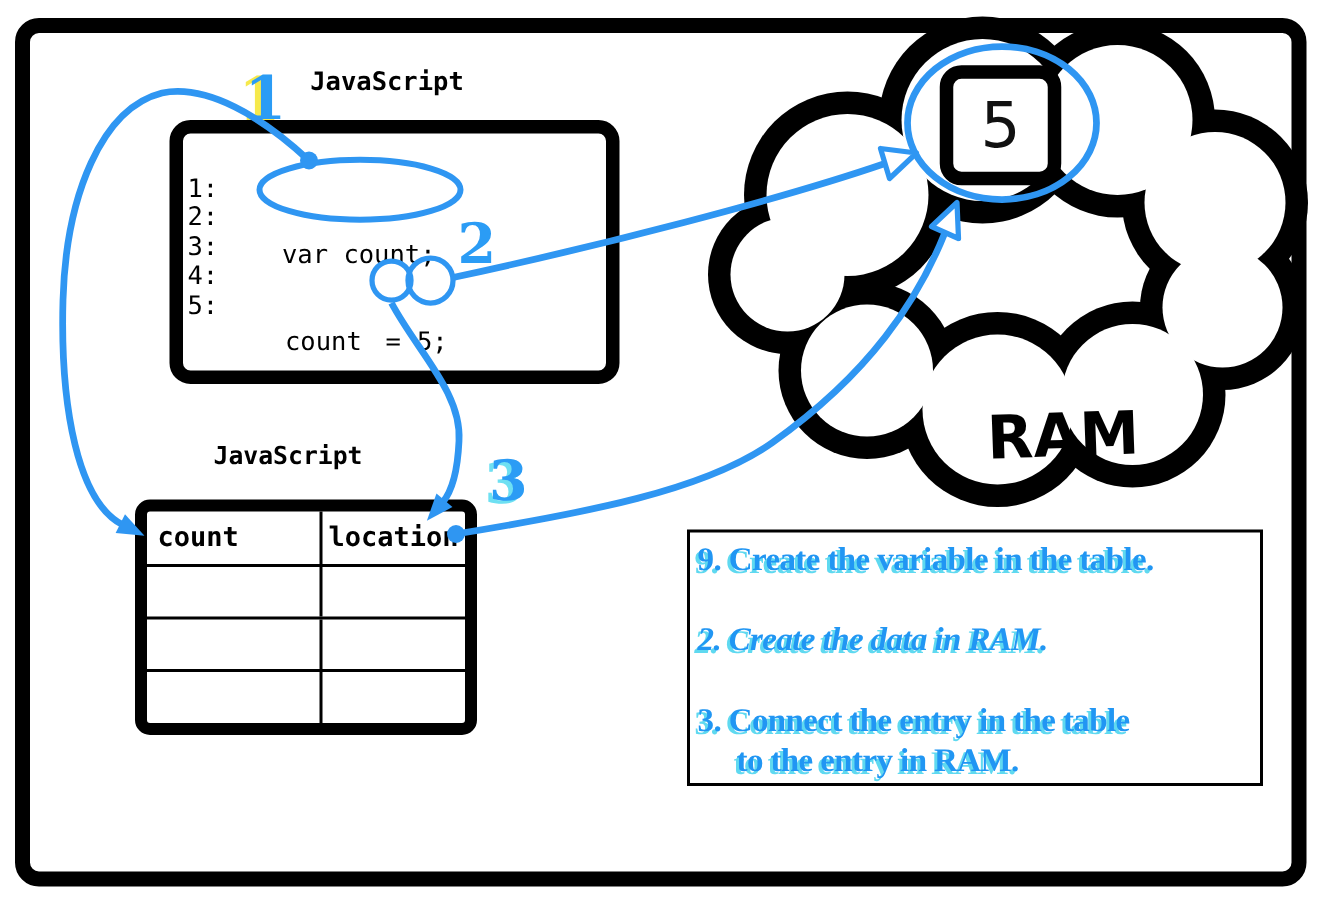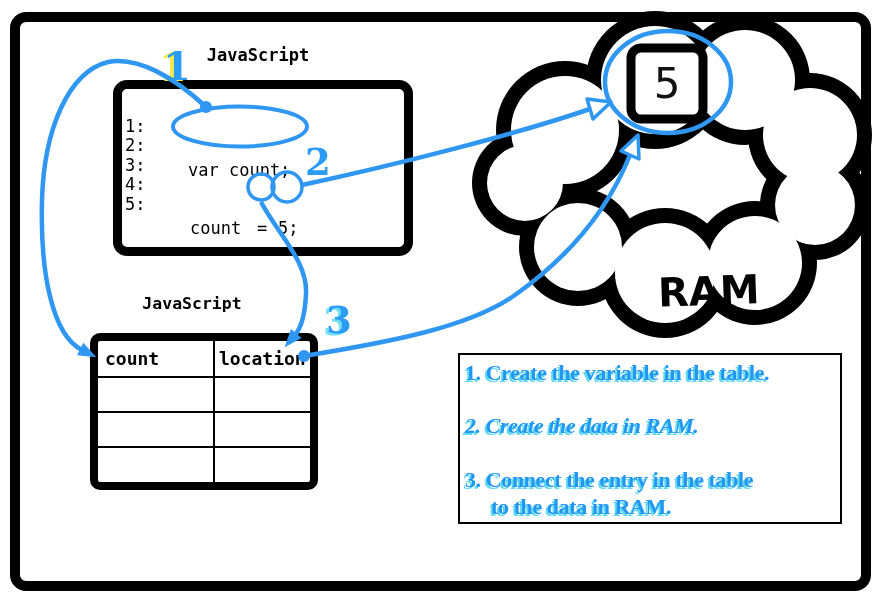--- a/index.html
+++ b/index.html
@@ -138,24 +138,24 @@
       <div class="cell1"></div>
       <div class="cell2"></div>
     </div>
   </div>
 
   <div class="num n1">1</div>
   <div class="num n2">2</div>
   <div class="num n3">3</div>
 
   <div class="legend">
-    <div class="lg1">1. Create the variable in the table.</div>
+    <div class="lg1">9. Create the variable in the table.</div>
     <div class="lg2">2. Create the data in RAM.</div>
     <div class="lg3">3. Connect the entry in the table</div>
-    <div class="lg4">to the data in RAM.</div>
+    <div class="lg4">to the entry in RAM.</div>
   </div>
 
   <svg class="overlay" width="882" height="602" viewBox="0 0 882 602">
     <defs>
       <marker id="af" markerUnits="userSpaceOnUse" markerWidth="22" markerHeight="18" refX="3" refY="9" orient="auto">
         <path d="M1,2 L19,9 L1,16 Z" fill="#2f96f2"></path>
       </marker>
     </defs>
 
     <path d="M206,107 C175,78 138,56 108,62 C68,72 44,130 42,200 C40,272 52,335 82,350" fill="none" stroke="#2f96f2" stroke-width="4.5" marker-end="url(#af)"></path>

